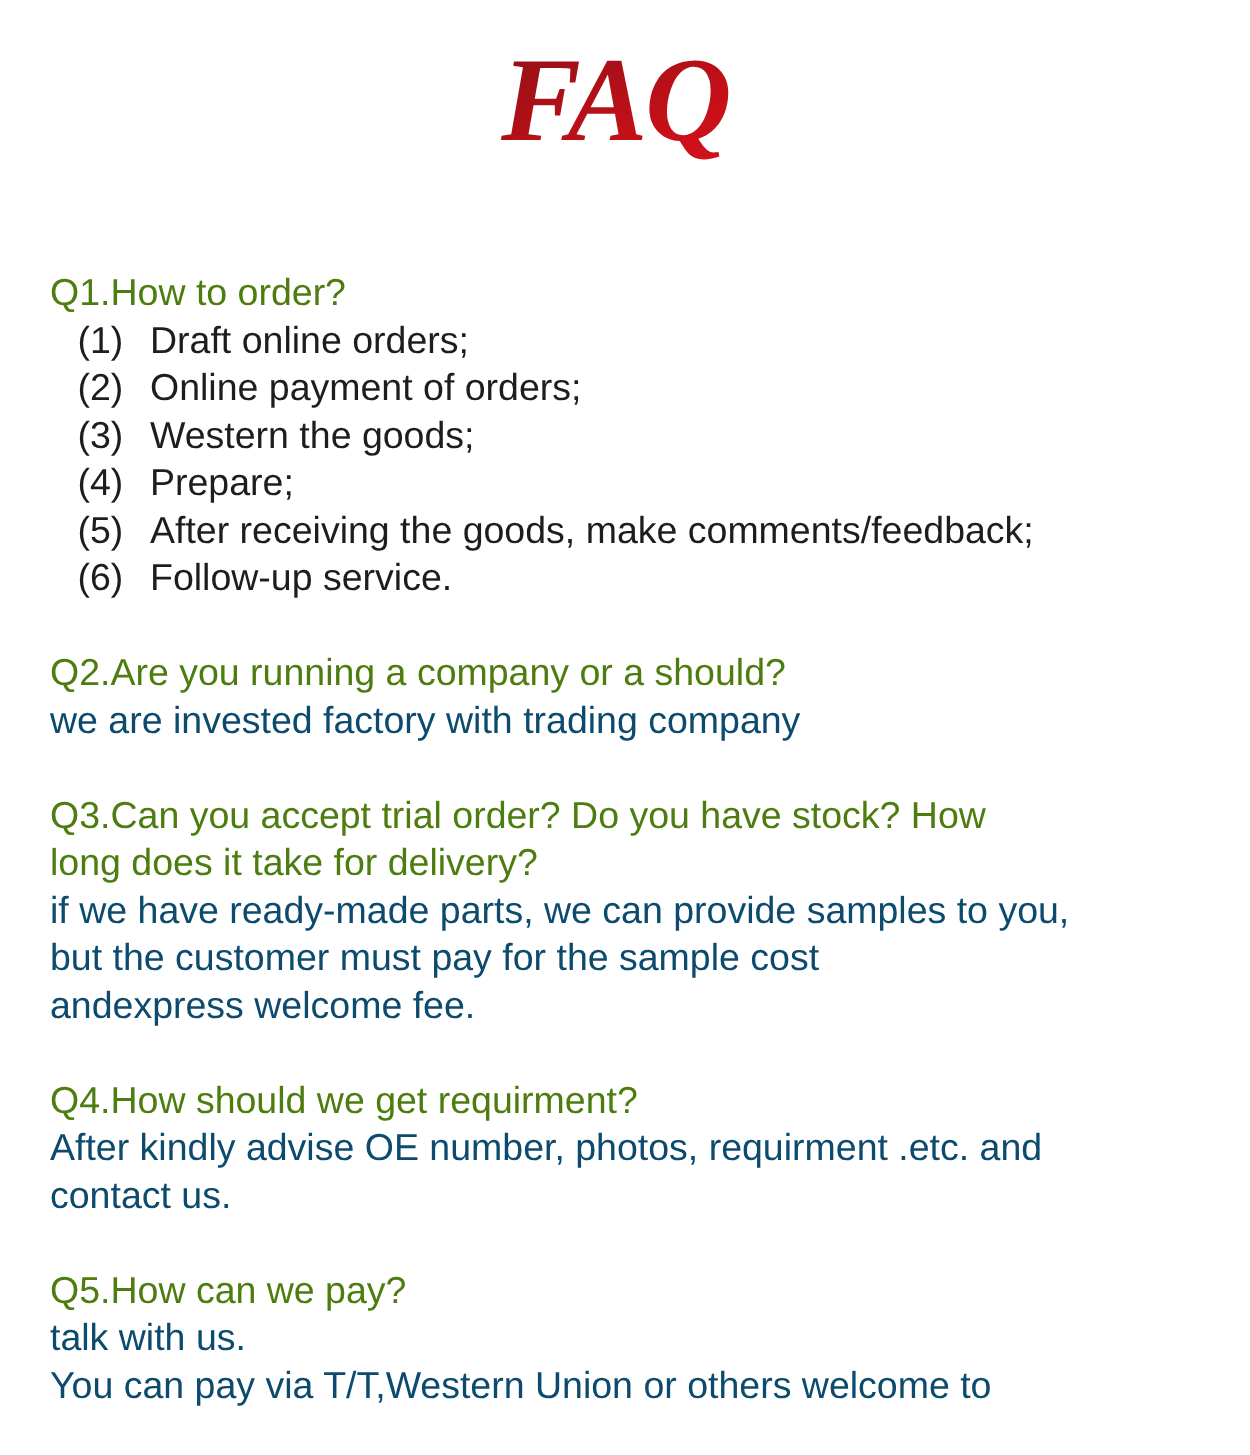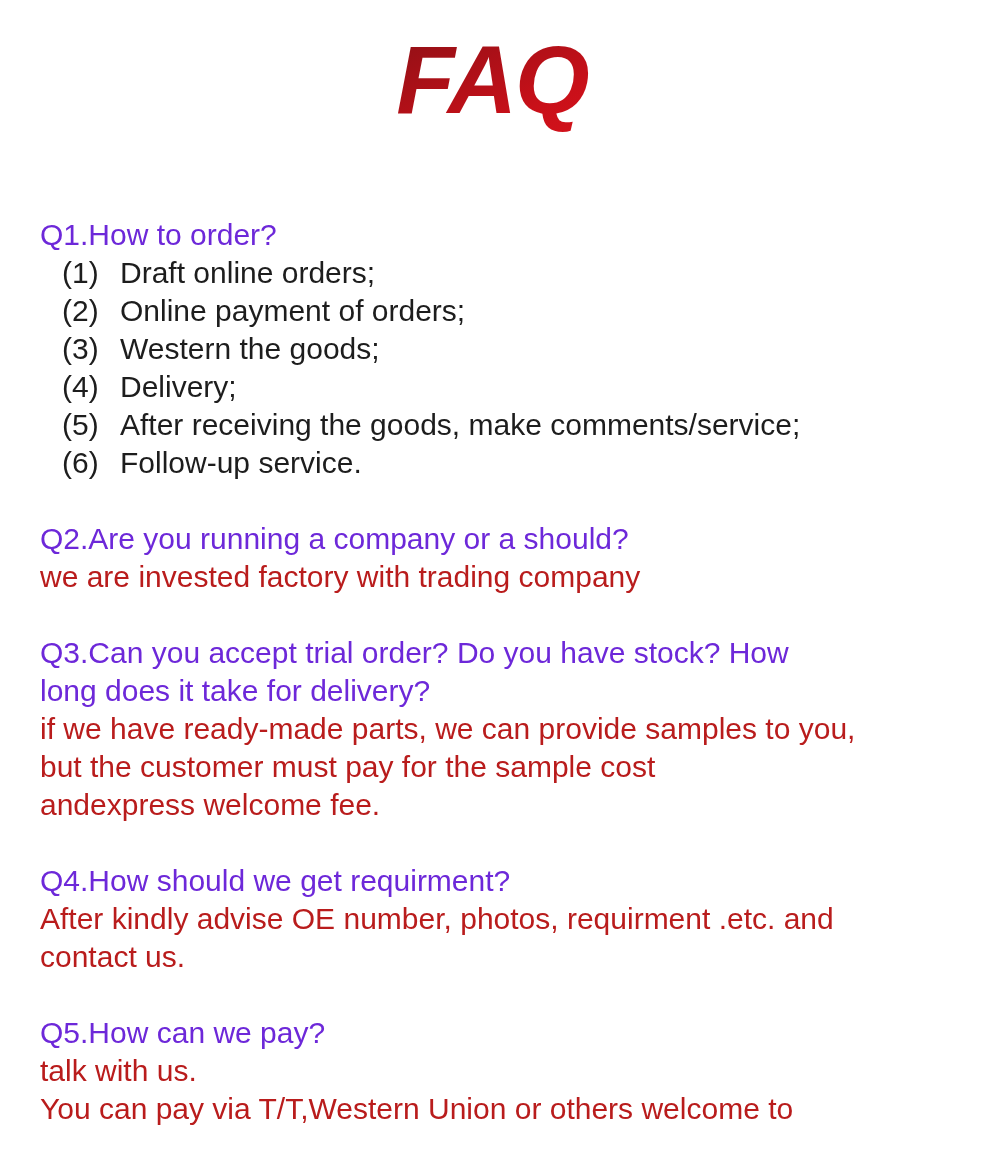--- a/index.html
+++ b/index.html
@@ -18,30 +18,31 @@
     font-size: 96px;
     line-height: 1.12;
     font-weight: 800;
     font-style: italic;
     letter-spacing: -2px;
     padding-right: 16px;
     background: linear-gradient(155deg, #5f0d12 4%, #8f1016 32%, #c91019 58%, #e8151f 88%);
     -webkit-background-clip: text;
     background-clip: text;
     color: transparent;
+    font-family: Liberation Serif, serif;
     -webkit-text-fill-color: transparent;
   }
 
   .section { margin: 0 0 38px 0; }
 
-  .question { margin: 0; font-size: 30px; font-weight: 400; color: #6d28d9; }
+  .question { margin: 0; font-size: 30px; font-weight: 400; color: #4d7c0f; }
   .question .q-line { line-height: 38px; }
 
   .answer { margin: 0; }
-  .a-line { font-size: 30px; line-height: 38px; color: #b91c1c; }
+  .a-line { font-size: 30px; line-height: 38px; color: #0c4a6e; }
 
   ul.steps { list-style: none; margin: 0; padding: 0; }
   ul.steps li {
     padding-left: 22px;
     font-size: 30px;
     line-height: 38px;
     color: #1d1d1d;
     display: flex;
   }
   ul.steps .num { display: inline-block; min-width: 58px; flex: 0 0 58px; }
@@ -66,25 +67,25 @@
       <li>
         <span class="num">(2)</span>
         <span class="step-text">Online payment of orders;</span>
       </li>
       <li>
         <span class="num">(3)</span>
         <span class="step-text">Western the goods;</span>
       </li>
       <li>
         <span class="num">(4)</span>
-        <span class="step-text">Delivery;</span>
+        <span class="step-text">Prepare;</span>
       </li>
       <li>
         <span class="num">(5)</span>
-        <span class="step-text">After receiving the goods, make comments/service;</span>
+        <span class="step-text">After receiving the goods, make comments/feedback;</span>
       </li>
       <li>
         <span class="num">(6)</span>
         <span class="step-text">Follow-up service.</span>
       </li>
     </ul>
   </section>
 
   <section class="section">
     <h2 class="question">

